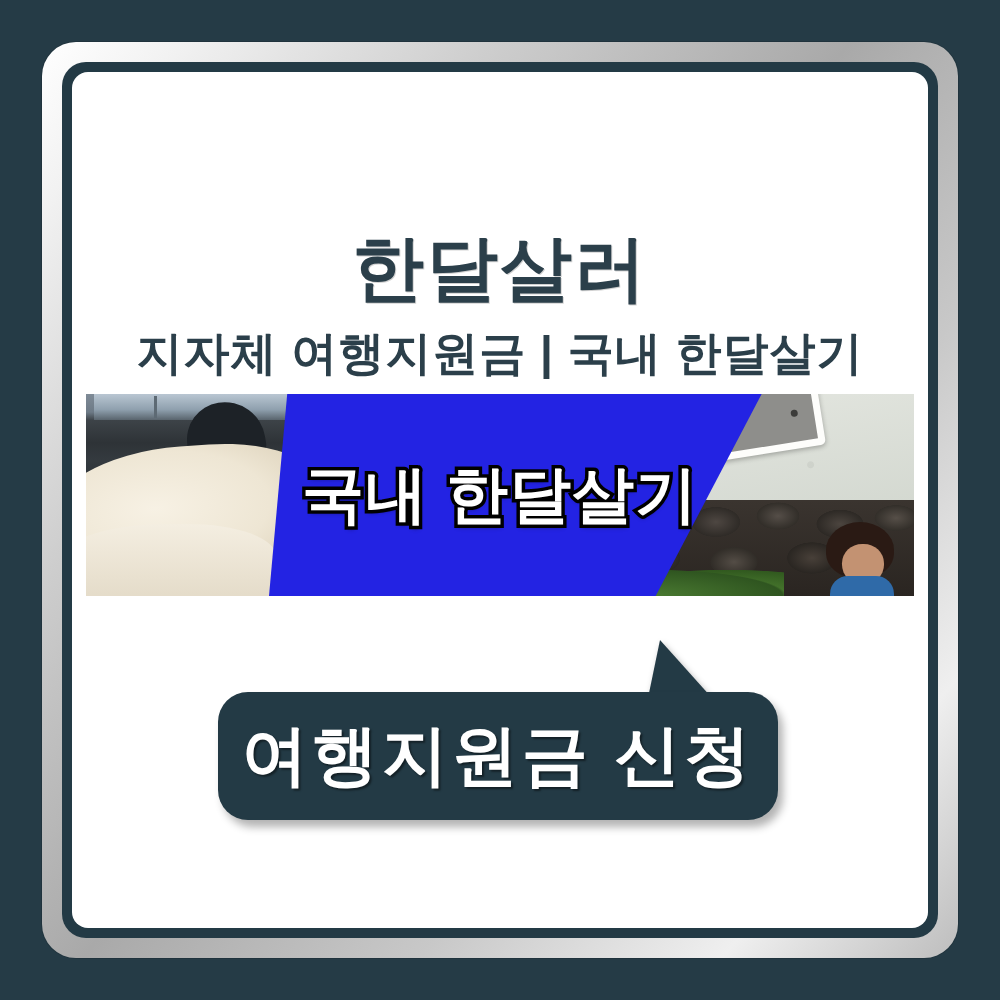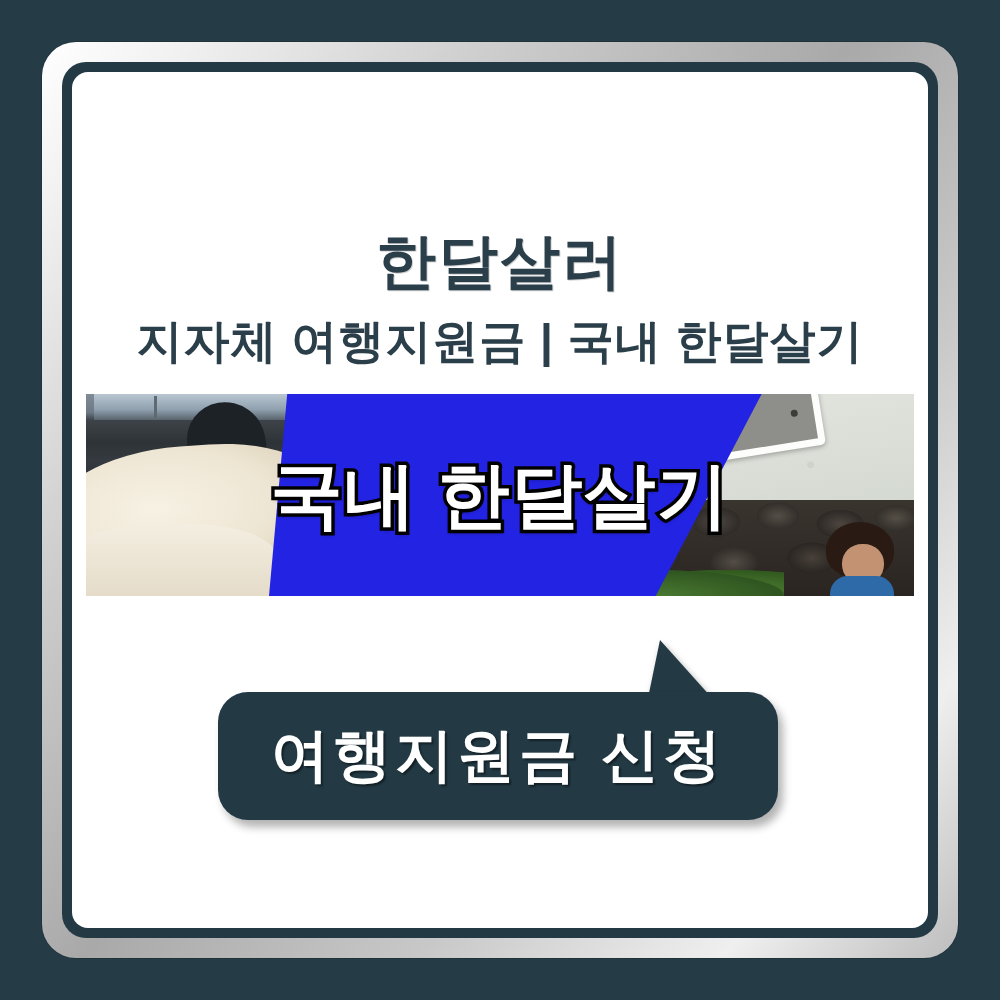--- a/index.html
+++ b/index.html
@@ -26,21 +26,21 @@
   .canvas{
     position:absolute;left:72px;top:72px;width:856px;height:856px;
     border-radius:16px;
     background:#ffffff;
     overflow:hidden;
   }
 
   
   .title-block{position:absolute;left:0;top:160px;width:856px;text-align:center;}
   .title{
-    font-size:60px;font-weight:bold;color:#2b3f4a;
+    font-size:72px;font-weight:bold;color:#2b3f4a;
     letter-spacing:2px;line-height:1;
     text-shadow:1px 1px 0 rgba(0,0,0,.18);
   }
   .subtitle{
     margin-top:24px;
     font-size:46px;font-weight:bold;color:#2b3f4a;
     letter-spacing:1px;line-height:1.1;
   }
 
   
@@ -169,21 +169,21 @@
     position:absolute;left:0;top:0;width:828px;height:202px;
     background:#2323e3;
     clip-path:polygon(24.3% 0%, 81.6% 0%, 68.8% 100%, 22.1% 100%);
   }
   .banner-text{
     position:absolute;left:0;top:0;width:828px;height:202px;
     display:flex;flex-direction:column;justify-content:center;align-items:center;
     gap:4px;
   }
   .bt-line{
-    font-size:72px;font-weight:bold;line-height:1.04;letter-spacing:1px;
+    font-size:62px;font-weight:bold;line-height:1.04;letter-spacing:1px;
     white-space:nowrap;
   }
   .bt-white{
     color:#ffffff;
     -webkit-text-stroke:7px #000;
     paint-order:stroke fill;
     text-shadow:0 3px 4px rgba(0,0,0,.35);
   }
   .bt-mix{white-space:nowrap;}
   .bt-yellow{
@@ -206,21 +206,21 @@
     border-bottom:58px solid #233a45;
     filter:drop-shadow(2px 3px 3px rgba(0,0,0,.3));
   }
   .bubble{
     position:absolute;left:0;top:52px;width:560px;height:128px;
     background:#233a45;border-radius:30px;
     display:flex;align-items:center;justify-content:center;
     box-shadow:5px 7px 9px rgba(0,0,0,.3);
   }
   .bubble-text{
-    color:#ffffff;font-size:58px;font-weight:bold;letter-spacing:4px;
+    color:#ffffff;font-size:66px;font-weight:bold;letter-spacing:4px;
     text-shadow:2px 2px 2px rgba(0,0,0,.45);
     white-space:nowrap;
   }
 </style>
 </head>
 <body>
 
 <div class="poster">
 
   <div class="frame-silver"></div>

